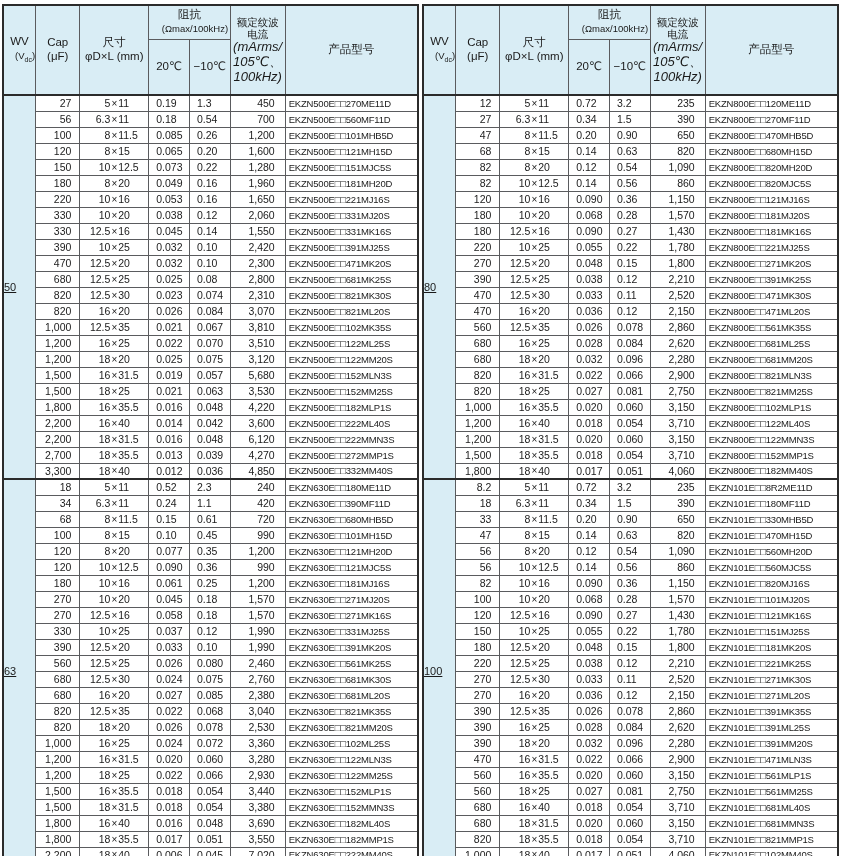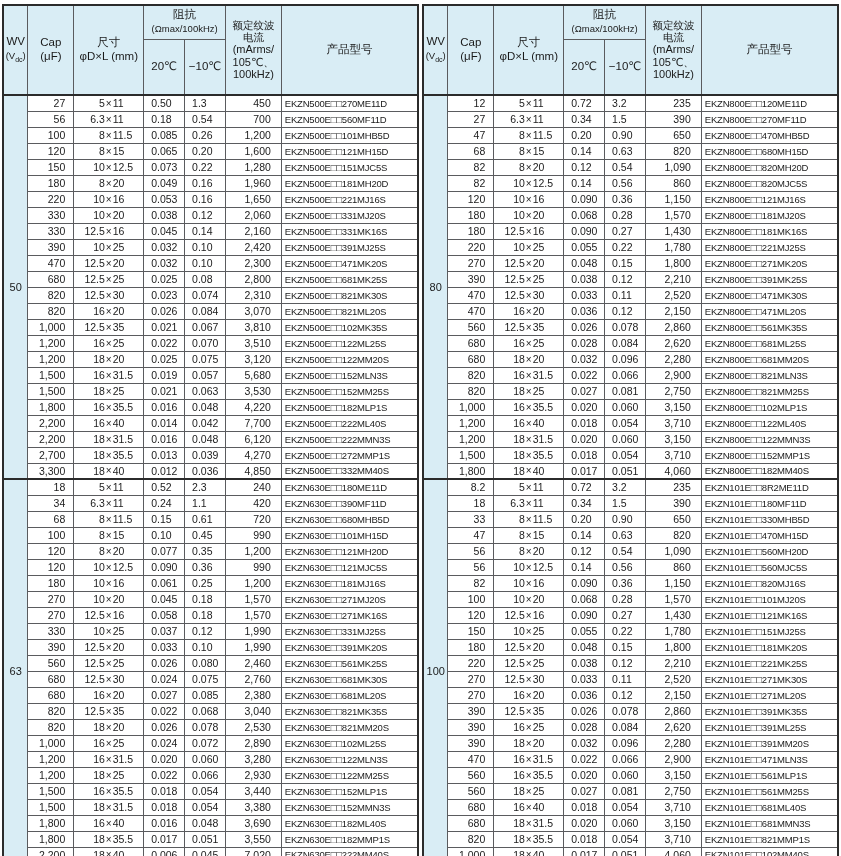--- a/index.html
+++ b/index.html
@@ -22,31 +22,32 @@
   col.c-wv{width:25px;} col.c-cap{width:46px;} col.c-size{width:70px;}
   col.c-z20{width:41px;} col.c-zm10{width:41px;} col.c-rip{width:56px;}
   col.c-model{width:137px;}
   
   thead th {
     background:#d9edf5; font-weight:normal; text-align:center;
     font-size:11.5px; line-height:1.2; vertical-align:middle;
   }
   thead tr.h1 th { height:34px; }
   thead tr.h2 th { height:56px; }
-  th .unit { font-size:9.5px; }
-  th .unit-sm { font-size:11px; }
+  th .unit { font-size:9.5px;padding-left:11px; }
+  th .unit-sm { font-size:13px;font-style:italic; }
   th sub { font-size:7px; }
   .ripple-h { font-size:10.5px; line-height:1.15; }
   .ripple-h .unit-sm { display:block; }
   tbody tr:first-child td, tr.section-start td { border-top:2px solid #2b2b2b; }
   
   tbody td { height:16px; font-size:10.5px; background:#fff; vertical-align:middle; }
   td.wv-cell {
-    background:#d9edf5; text-align:center; font-size:11px;
+    background:#d9edf5; font-size:11px;
     border-right:1px solid #5a5b5e;
+    text-decoration:underline;
   }
   td.cap { text-align:right; padding-right:8px; }
   td.size div { display:flex; justify-content:center; align-items:center; }
   td.size .dim-d { width:27px; text-align:right; }
   td.size .dim-x { margin:0 1px; font-size:10px; }
   td.size .dim-l { width:27px; text-align:left; }
   td.z { text-align:left; padding-left:7px; }
   td.rip { text-align:right; padding-right:10px; }
   td.model { text-align:left; padding-left:3px; font-size:9.5px; letter-spacing:-0.2px; }
 </style>
@@ -83,21 +84,21 @@
         <tr class="section-start">
           <td class="wv-cell" rowspan="24">50</td>
           <td class="cap">27</td>
           <td class="size">
             <div>
               <span class="dim-d">5</span>
               <span class="dim-x">×</span>
               <span class="dim-l">11</span>
             </div>
           </td>
-          <td class="z">0.50</td>
+          <td class="z">0.19</td>
           <td class="z">1.3</td>
           <td class="rip">450</td>
           <td class="model">EKZN500E□□270ME11D</td>
         </tr>
         <tr>
           <td class="cap">56</td>
           <td class="size">
             <div>
               <span class="dim-d">6.3</span>
               <span class="dim-x">×</span>
@@ -197,21 +198,21 @@
           <td class="cap">330</td>
           <td class="size">
             <div>
               <span class="dim-d">12.5</span>
               <span class="dim-x">×</span>
               <span class="dim-l">16</span>
             </div>
           </td>
           <td class="z">0.045</td>
           <td class="z">0.14</td>
-          <td class="rip">2,160</td>
+          <td class="rip">1,550</td>
           <td class="model">EKZN500E□□331MK16S</td>
         </tr>
         <tr>
           <td class="cap">390</td>
           <td class="size">
             <div>
               <span class="dim-d">10</span>
               <span class="dim-x">×</span>
               <span class="dim-l">25</span>
             </div>
@@ -365,21 +366,21 @@
           <td class="cap">2,200</td>
           <td class="size">
             <div>
               <span class="dim-d">16</span>
               <span class="dim-x">×</span>
               <span class="dim-l">40</span>
             </div>
           </td>
           <td class="z">0.014</td>
           <td class="z">0.042</td>
-          <td class="rip">7,700</td>
+          <td class="rip">3,600</td>
           <td class="model">EKZN500E□□222ML40S</td>
         </tr>
         <tr>
           <td class="cap">2,200</td>
           <td class="size">
             <div>
               <span class="dim-d">18</span>
               <span class="dim-x">×</span>
               <span class="dim-l">31.5</span>
             </div>
@@ -646,21 +647,21 @@
           <td class="cap">1,000</td>
           <td class="size">
             <div>
               <span class="dim-d">16</span>
               <span class="dim-x">×</span>
               <span class="dim-l">25</span>
             </div>
           </td>
           <td class="z">0.024</td>
           <td class="z">0.072</td>
-          <td class="rip">2,890</td>
+          <td class="rip">3,360</td>
           <td class="model">EKZN630E□□102ML25S</td>
         </tr>
         <tr>
           <td class="cap">1,200</td>
           <td class="size">
             <div>
               <span class="dim-d">16</span>
               <span class="dim-x">×</span>
               <span class="dim-l">31.5</span>
             </div>

